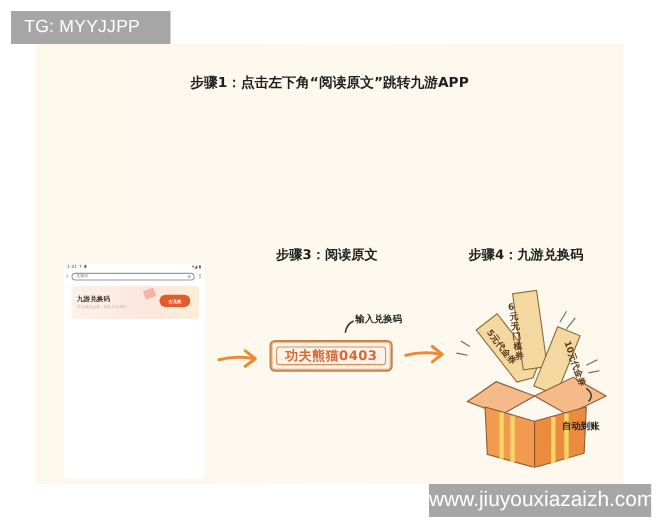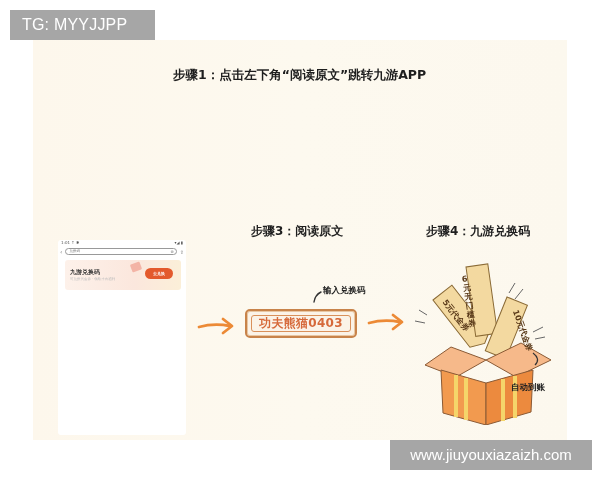--- a/index.html
+++ b/index.html
@@ -69,21 +69,21 @@
     position: absolute; left: 4px; top: 4px; right: 4px; bottom: 4px; border: 1.5px solid #d9905a; border-radius: 3px;
     display: flex; align-items: center; justify-content: center;
     font-size: 12px; font-weight: bold; color: #d6693a; letter-spacing: 0.3px;
   }
   .code-hint { position: absolute; left: 290px; top: 245px; font-size: 8.5px; font-weight: bold; color: #222; }
   .hint-tick { position: absolute; left: 278px; top: 250px; }
   .auto-text { position: absolute; left: 478px; top: 342px; font-size: 8.5px; font-weight: bold; color: #222; }
 
   .watermark {
     position: absolute; left: 390px; top: 440px; width: 202px; height: 30px; background: #a6a6a6;
-    color: #ffffff; font-family: "Liberation Sans", sans-serif; font-size: 15px; line-height: 30px; text-align: center;
+    color: #ffffff; font-family: "Liberation Sans", sans-serif; font-size: 19px; line-height: 30px; text-align: center;
   }
 </style>
 </head>
 <body>
 
 <div class="tg-label">TG: MYYJJPP</div>
 
 <div class="poster">
 
   <div class="step-title s1">步骤1：点击左下角“阅读原文”跳转九游APP</div>

